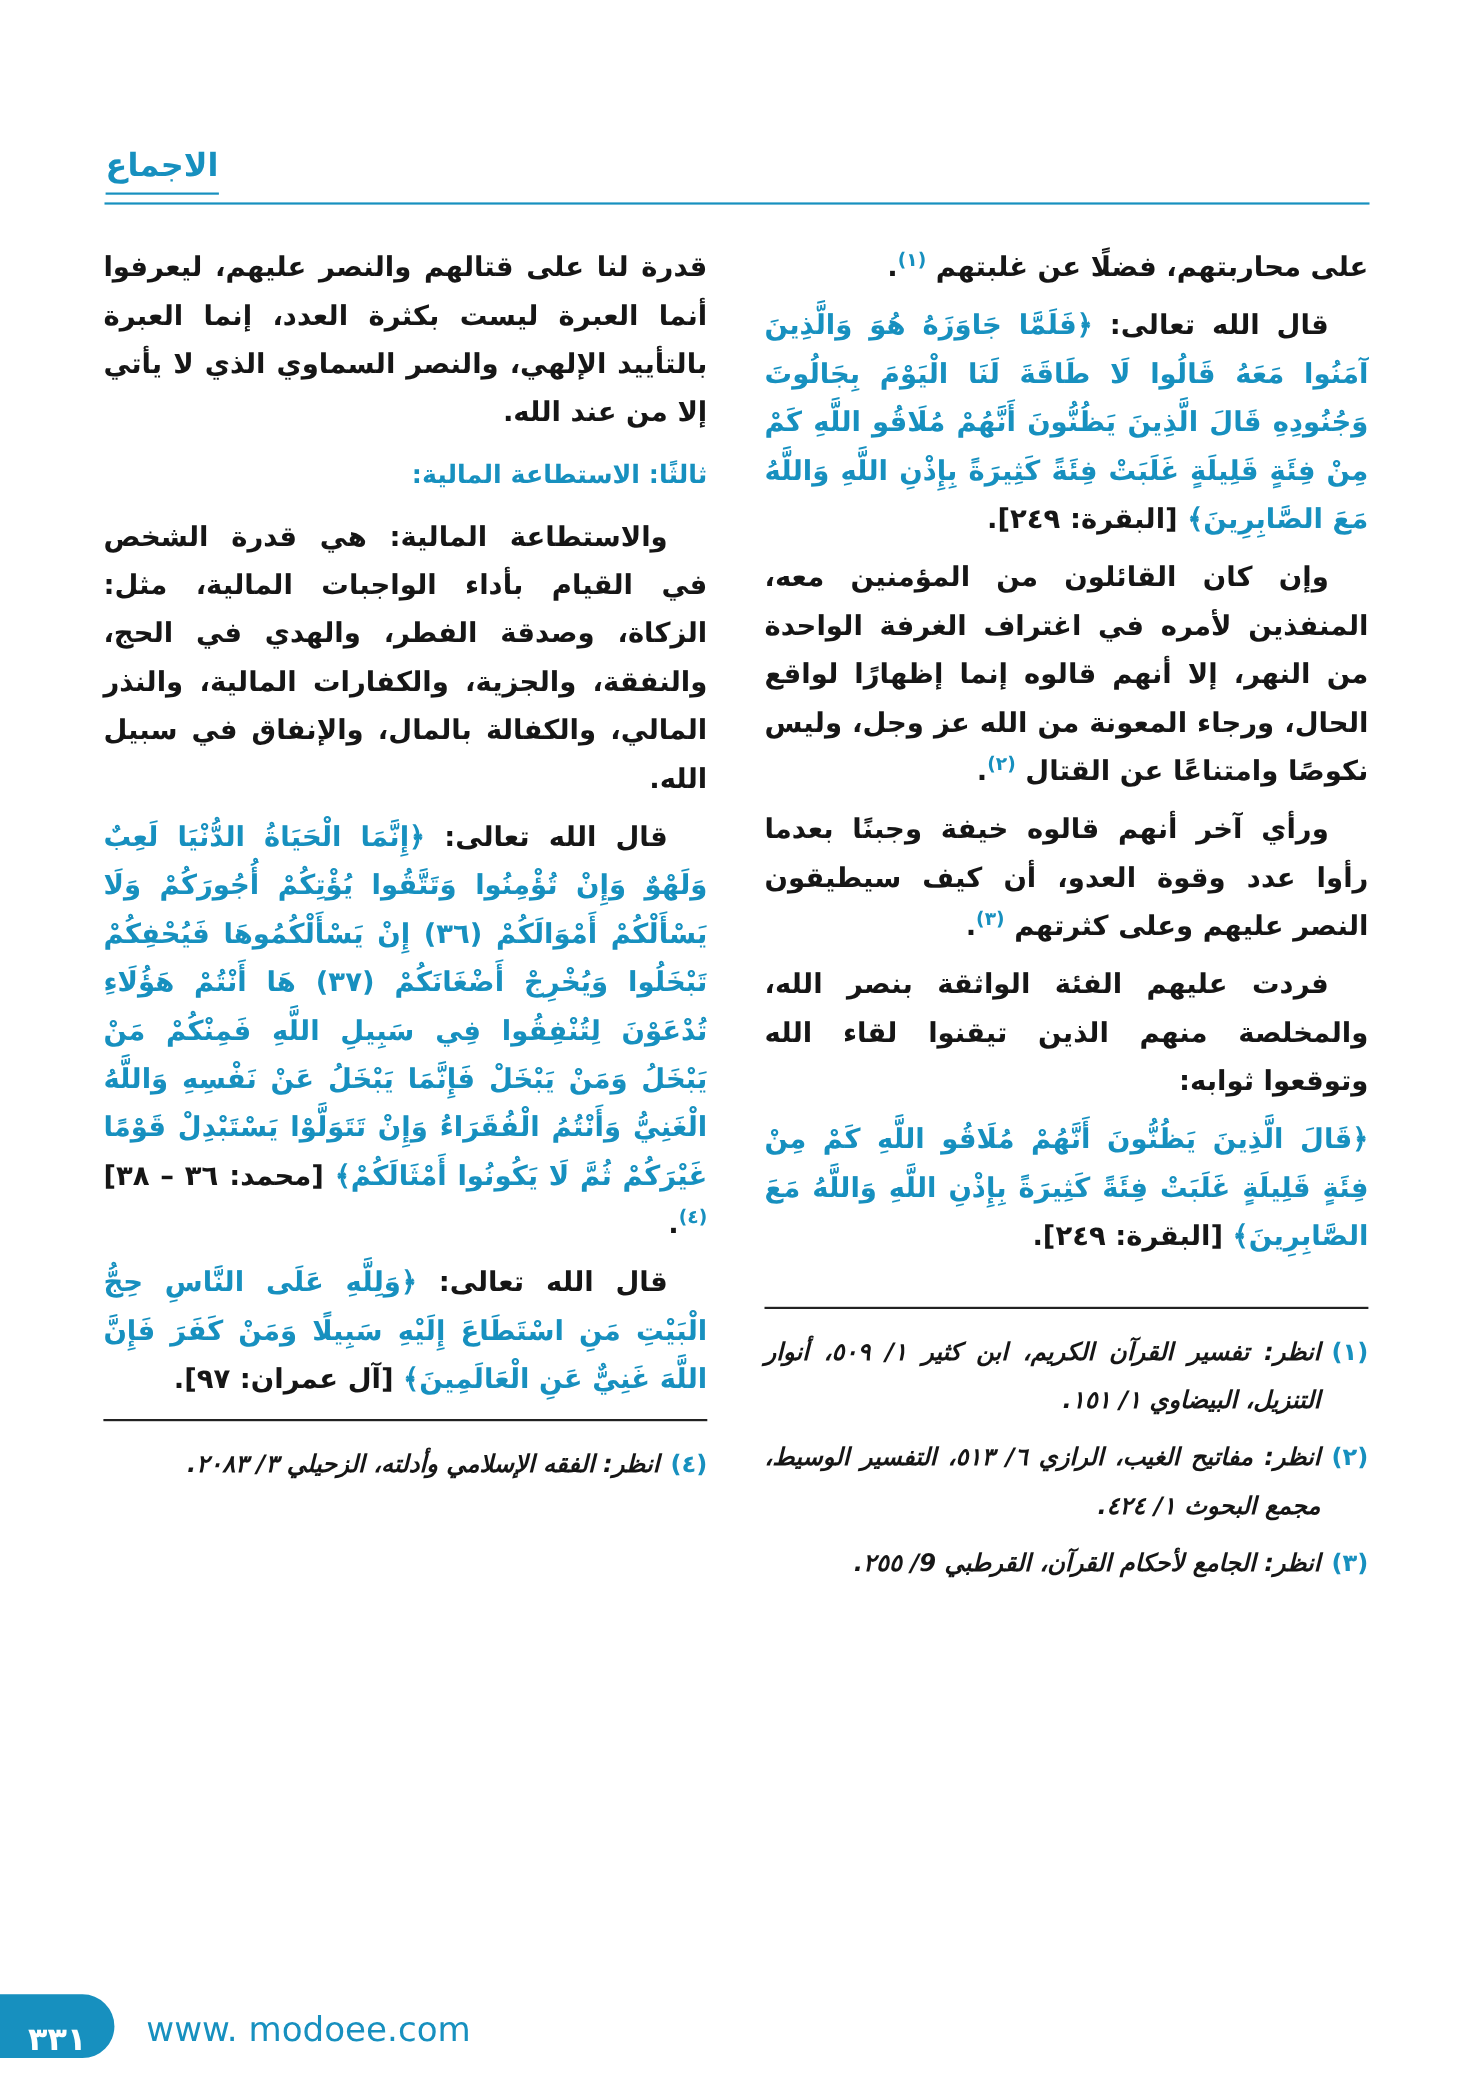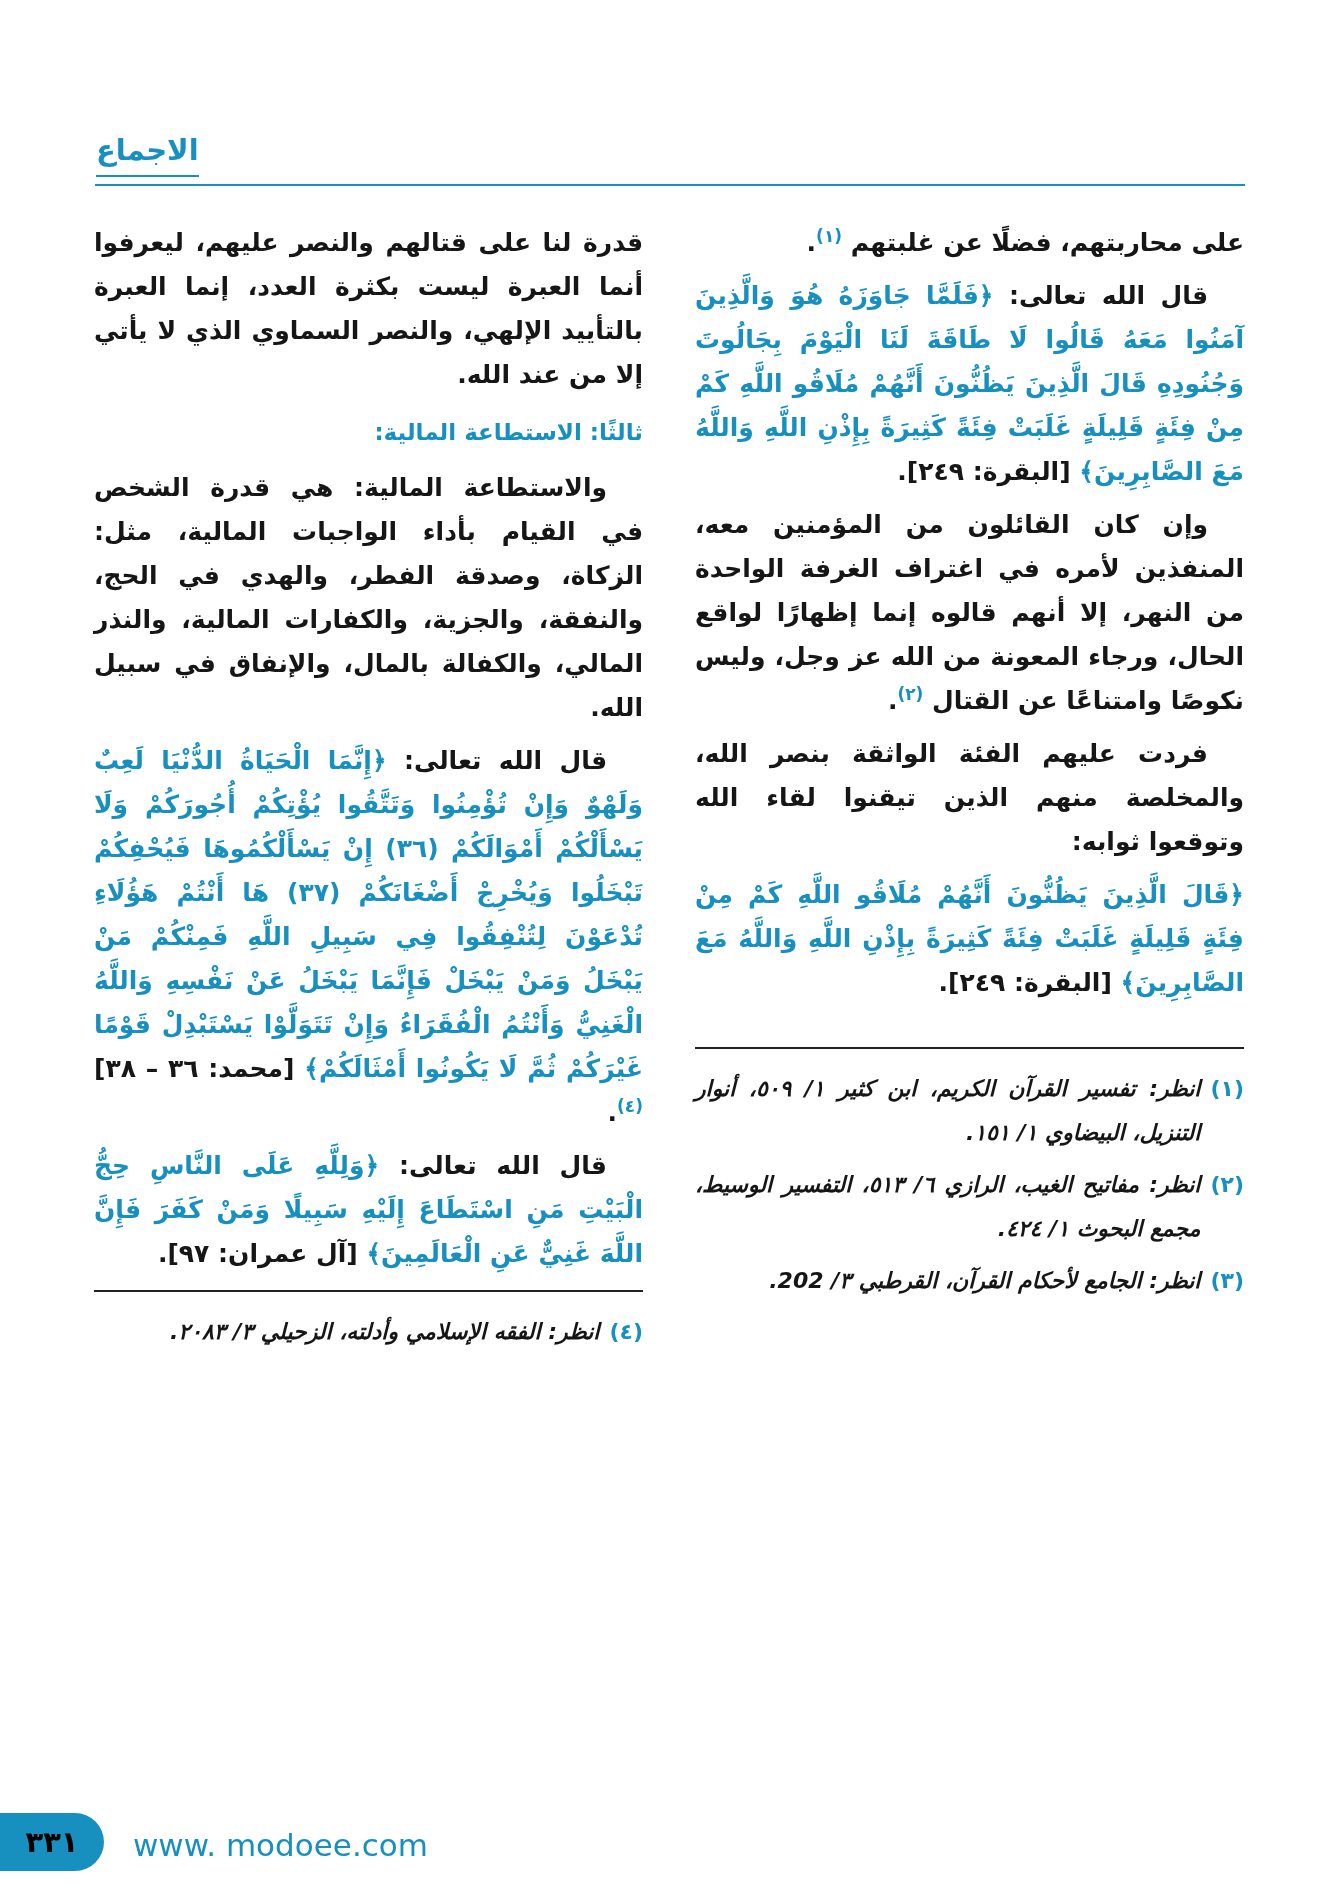--- a/index.html
+++ b/index.html
@@ -58,22 +58,22 @@
   .footnotes { font-size:22px; font-weight:bold; line-height:2.0; }
   .fn-item { display:flex; gap:10px; margin-bottom:8px; }
   .fn-marker { color:var(--accent); white-space:nowrap; }
   .fn-text { flex:1; text-align:justify;font-style:italic; }
   
   .page-pill {
     position:absolute; left:0; top:1772px;
     width:104px; height:58px;
     background:var(--accent);
     border-radius:0 30px 30px 0;
-    display:flex; align-items:center; justify-content:center;
-    color:#000000; font-size:29px; font-weight:bold;
+    display:flex; align-items:flex-end; justify-content:center;
+    color:#ffffff; font-size:29px; font-weight:bold;
   }
   .website {
     position:absolute; left:133px; top:1786px;
     color:var(--accent);
     font-size:31px; font-weight:normal;
     direction:ltr;
   }
 </style>
 </head>
 <body>
@@ -86,40 +86,41 @@
   <div class="columns">
 
     <div class="col">
 
       <p class="para"><span>على محاربتهم، فضلًا عن غلبتهم </span><span class="fn-ref">(١)</span><span>.</span></p>
 
       <p class="para indent"><span>قال الله تعالى: </span><span class="quran">﴿فَلَمَّا جَاوَزَهُ هُوَ وَالَّذِينَ آمَنُوا مَعَهُ قَالُوا لَا طَاقَةَ لَنَا الْيَوْمَ بِجَالُوتَ وَجُنُودِهِ قَالَ الَّذِينَ يَظُنُّونَ أَنَّهُمْ مُلَاقُو اللَّهِ كَمْ مِنْ فِئَةٍ قَلِيلَةٍ غَلَبَتْ فِئَةً كَثِيرَةً بِإِذْنِ اللَّهِ وَاللَّهُ مَعَ الصَّابِرِينَ﴾</span><span> [البقرة: ٢٤٩].</span></p>
 
       <p class="para indent"><span>وإن كان القائلون من المؤمنين معه، المنفذين لأمره في اغتراف الغرفة الواحدة من النهر، إلا أنهم قالوه إنما إظهارًا لواقع الحال، ورجاء المعونة من الله عز وجل، وليس نكوصًا وامتناعًا عن القتال </span><span class="fn-ref">(٢)</span><span>.</span></p>
 
+      <p class="para indent"><span>ورأي آخر أنهم قالوه خيفة وجبنًا بعدما رأوا عدد وقوة العدو، أن كيف سيطيقون النصر عليهم وعلى كثرتهم </span><span class="fn-ref">(٣)</span><span>.</span></p>
 
       <p class="para indent"><span>فردت عليهم الفئة الواثقة بنصر الله، والمخلصة منهم الذين تيقنوا لقاء الله وتوقعوا ثوابه:</span></p>
 
       <p class="para"><span class="quran">﴿قَالَ الَّذِينَ يَظُنُّونَ أَنَّهُمْ مُلَاقُو اللَّهِ كَمْ مِنْ فِئَةٍ قَلِيلَةٍ غَلَبَتْ فِئَةً كَثِيرَةً بِإِذْنِ اللَّهِ وَاللَّهُ مَعَ الصَّابِرِينَ﴾</span><span> [البقرة: ٢٤٩].</span></p>
 
 
       <div class="fn-sep sep-right"></div>
 
       <div class="footnotes">
         <div class="fn-item">
           <span class="fn-marker">(١)</span>
           <span class="fn-text">انظر: تفسير القرآن الكريم، ابن كثير ١/ ٥٠٩، أنوار التنزيل، البيضاوي ١/ ١٥١.</span>
         </div>
         <div class="fn-item">
           <span class="fn-marker">(٢)</span>
           <span class="fn-text">انظر: مفاتيح الغيب، الرازي ٦/ ٥١٣، التفسير الوسيط، مجمع البحوث ١/ ٤٢٤.</span>
         </div>
         <div class="fn-item">
           <span class="fn-marker">(٣)</span>
-          <span class="fn-text">انظر: الجامع لأحكام القرآن، القرطبي ٣/ 202.</span>
+          <span class="fn-text">انظر: الجامع لأحكام القرآن، القرطبي 9/ ٢٥٥.</span>
         </div>
       </div>
 
     </div>
 
     <div class="col">
 
       <p class="para"><span>قدرة لنا على قتالهم والنصر عليهم، ليعرفوا أنما العبرة ليست بكثرة العدد، إنما العبرة بالتأييد الإلهي، والنصر السماوي الذي لا يأتي إلا من عند الله.</span></p>
 
       <div class="subheading">ثالثًا: الاستطاعة المالية:</div>

